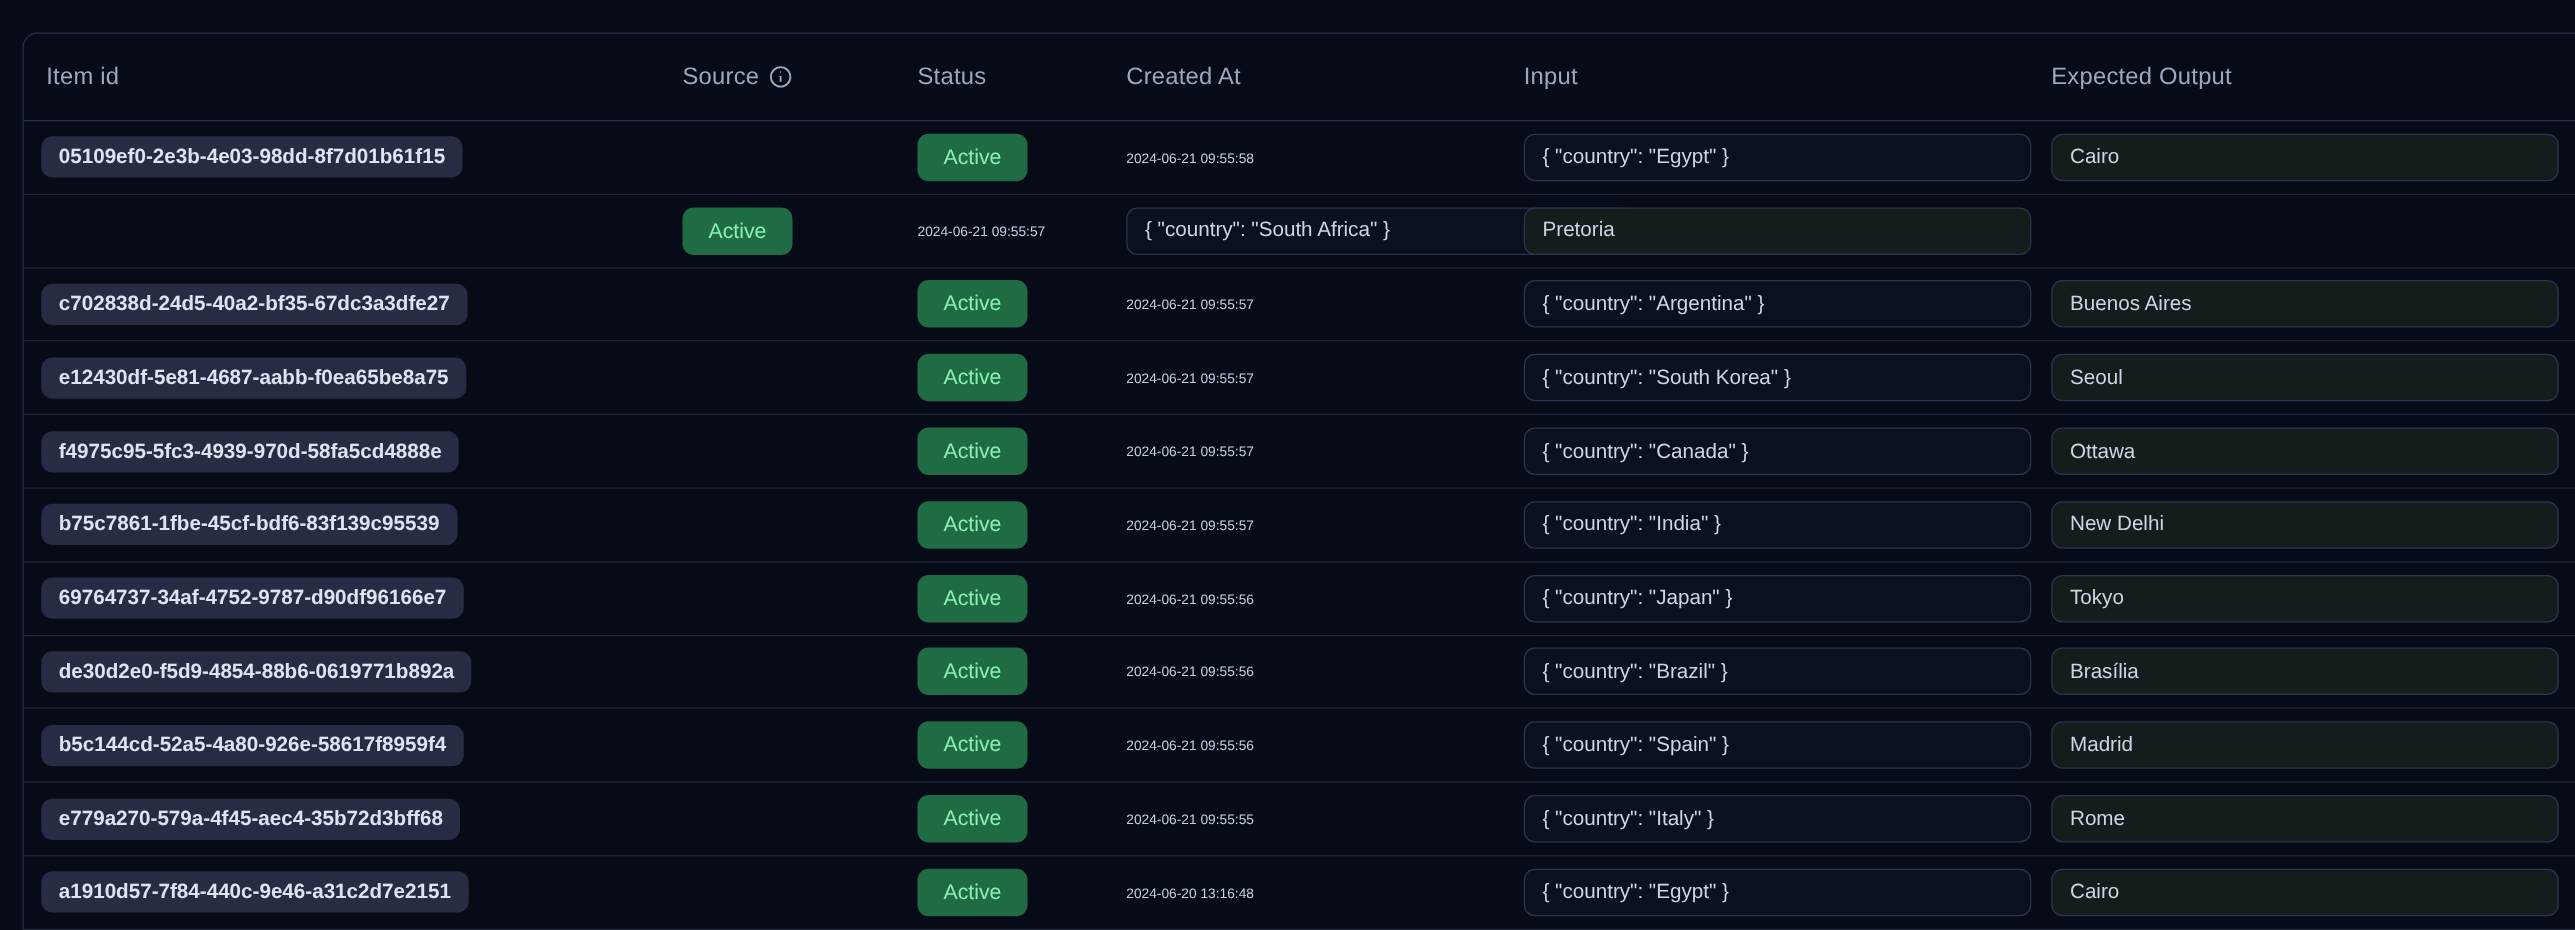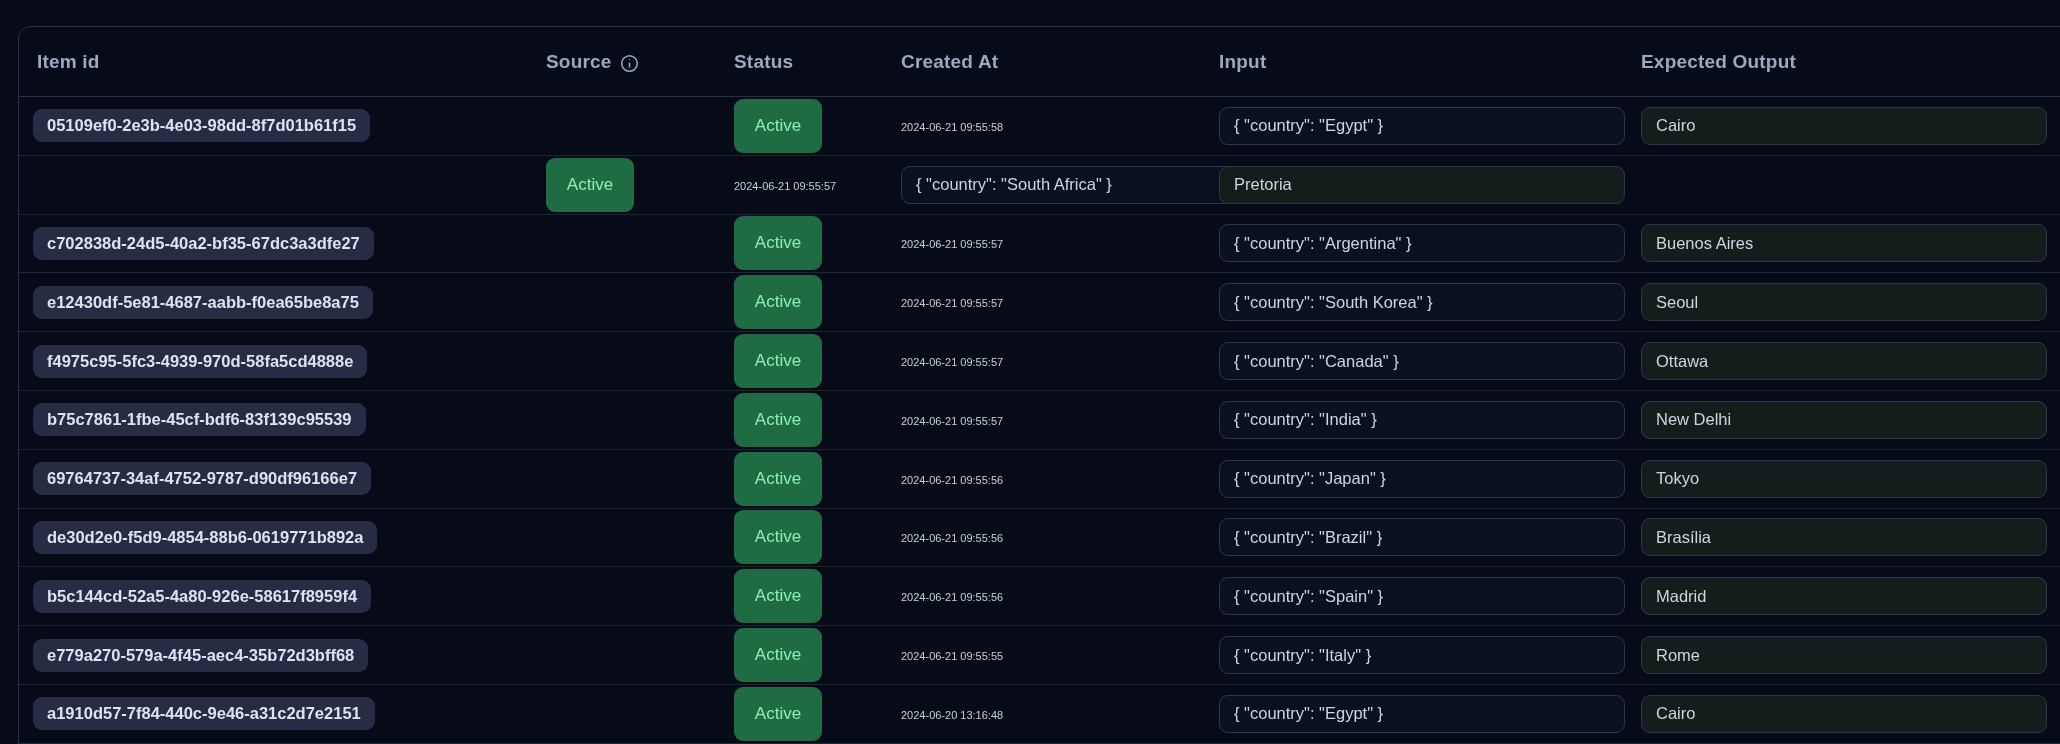--- a/index.html
+++ b/index.html
@@ -37,23 +37,23 @@
     grid-template-columns:527px 188px 167px 318px 422px 1fr;
     align-items:center;
   }
   .thead{
     height:70px;
     border-bottom:1px solid var(--table-border);
   }
   .th{
     color:var(--header-text);
     font-size:19px;
-    font-weight:700;
+    font-weight:400;
     letter-spacing:.2px;
-    display:flex;align-items:flex-end;gap:8px;
+    display:flex;align-items:center;gap:8px;
   }
   .th.first{padding-left:18px;}
   .info-icon{
     width:19px;height:19px;flex:0 0 auto;display:block;
     color:var(--header-text);
     cursor:pointer;
   }
   .trow{
     height:58.8px;
     border-bottom:1px solid var(--row-divider);
@@ -66,21 +66,21 @@
     background:var(--id-pill-bg);
     color:var(--id-pill-text);
     font-size:16.5px;
     font-weight:700;
     border-radius:9px;
     white-space:nowrap;
     justify-self:start;
     text-align:right;
   }
   .status-badge{
-    width:88px;height:54px;
+    width:88px;height:38px;
     background:var(--status-bg);
     color:var(--status-text);
     font-size:17px;
     font-weight:500;
     border-radius:9px;
     display:flex;align-items:center;justify-content:center;
     justify-self:start;
   }
   .created-at{
     color:var(--timestamp-text);

